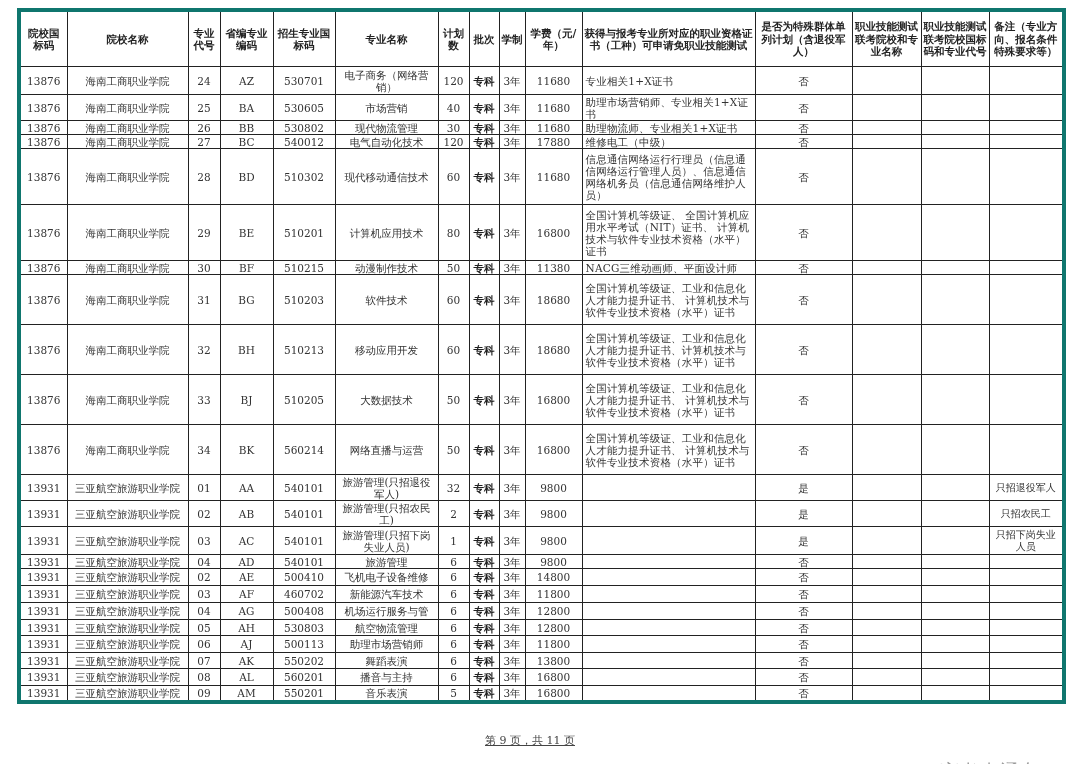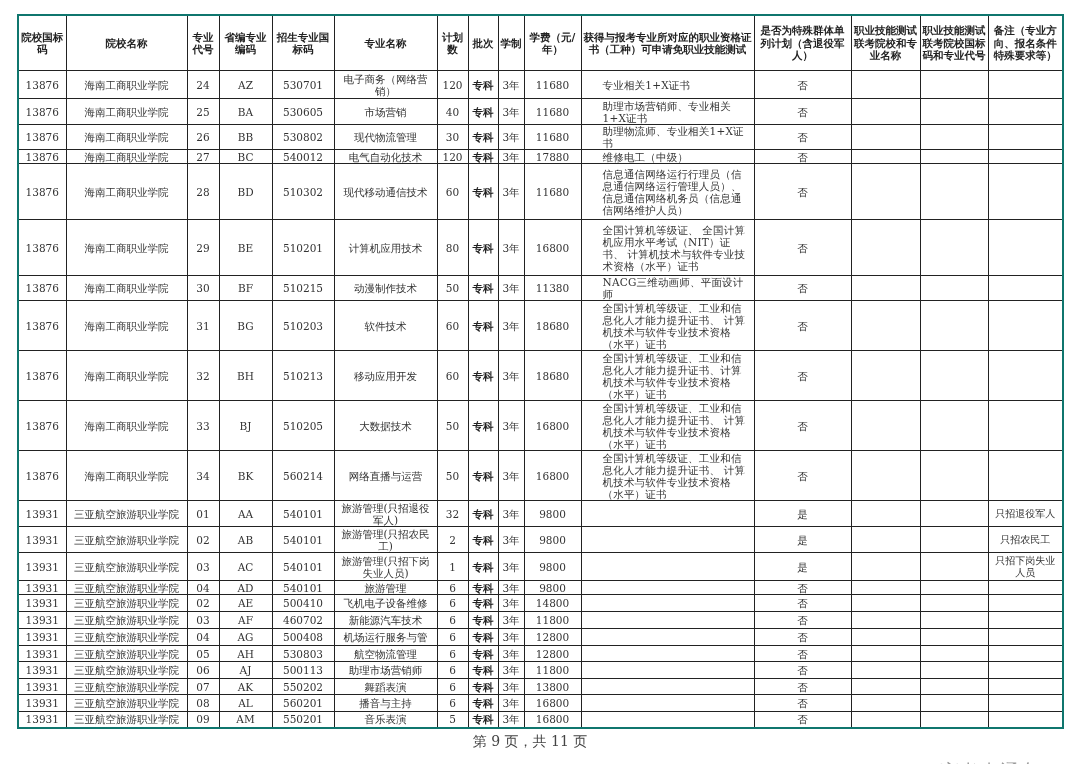--- a/index.html
+++ b/index.html
@@ -1,28 +1,28 @@
 <!DOCTYPE html>
 <html><head>
 <meta charset="utf-8">
 <style>
   html, body { margin:0; padding:0; background:#ffffff; }
   body { width:1080px; height:764px; position:relative; overflow:hidden;
          font-family:"DejaVu Serif","Liberation Serif",serif; color:#333; }
-  #doc-table { position:absolute; left:17px; top:14px; border-collapse:collapse;
-               table-layout:fixed; border:2px solid #0f766e; }
+  #doc-table { position:absolute; left:17px; top:8px; border-collapse:collapse;
+               table-layout:fixed; border:4px solid #0f766e; }
   #doc-table td, #doc-table th { border:1px solid #222; padding:0 2px; font-size:10.5px;
                line-height:12px; text-align:center; vertical-align:middle; overflow:hidden; }
   #doc-table th { font-family:"DejaVu Sans","Liberation Sans",sans-serif; font-weight:bold;
                color:#222; font-size:10.5px; line-height:12.5px; height:54px; }
-  #doc-table td.cert { text-align:left; padding-left:21px; letter-spacing:0.2px; }
+  #doc-table td.cert { text-align:left; padding-left:3px; letter-spacing:0.2px; }
   #doc-table td.batch { font-family:"DejaVu Sans","Liberation Sans",sans-serif; font-weight:bold; color:#222; }
   #doc-table td.note { font-size:10px; }
   .footer { position:absolute; left:0; width:1060px; top:733px; text-align:center;
-            font-size:14px; color:#444; }
+            font-size:11px; color:#444;text-decoration:underline; }
   .watermark { position:absolute; left:940px; top:711px; font-family:"DejaVu Sans","Liberation Sans",sans-serif;
                font-size:19px; color:#999; letter-spacing:1px;margin-top:48px; }
 </style>
 </head>
 <body>
 
 <table id="doc-table">
   <colgroup>
     <col style="width:48px">
       <col style="width:121px">

